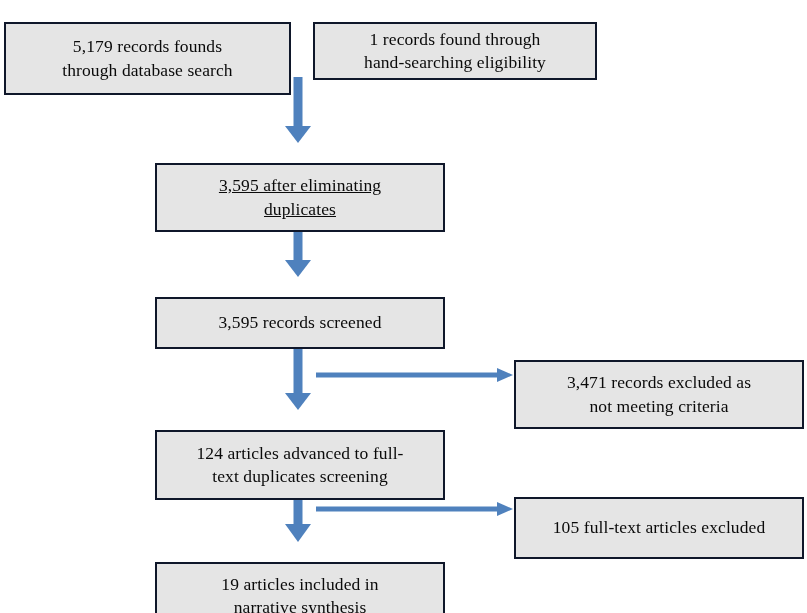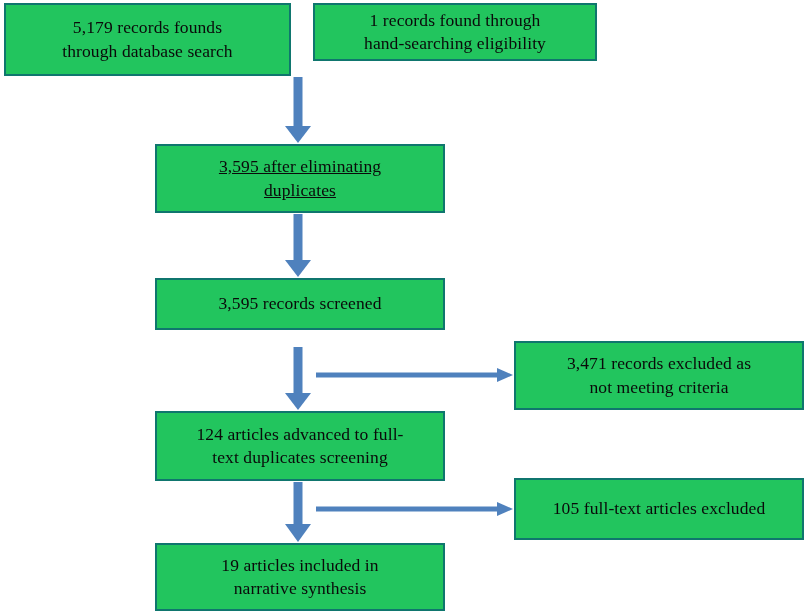--- a/index.html
+++ b/index.html
@@ -15,31 +15,32 @@
     overflow: hidden;
   }
   #diagram {
     position: relative;
     width: 807px;
     height: 613px;
   }
   .flow-box {
     position: absolute;
     box-sizing: border-box;
-    background: #22c55e;
-    border: 2px solid #0f766e;
+    background: #e5e5e5;
+    border: 2px solid #0f172a;
     display: flex;
     align-items: center;
     justify-content: center;
     text-align: center;
     font-size: 17.5px;
     line-height: 1.32;
     color: #0a0a0a;
     letter-spacing: 0.1px;
     padding: 2px 8px;
+    margin-top: 19px;
   }
   .flow-box .box-text {
     display: block;
     width: 100%;
   }
   
   .box-db        { left: 4px;   top: 3px;   width: 287px; height: 73px; }
   .box-hand      { left: 313px; top: 3px;   width: 284px; height: 58px; }
   .box-dupes     { left: 155px; top: 144px; width: 290px; height: 69px; text-decoration: underline; }
   .box-screened  { left: 155px; top: 278px; width: 290px; height: 52px; }

